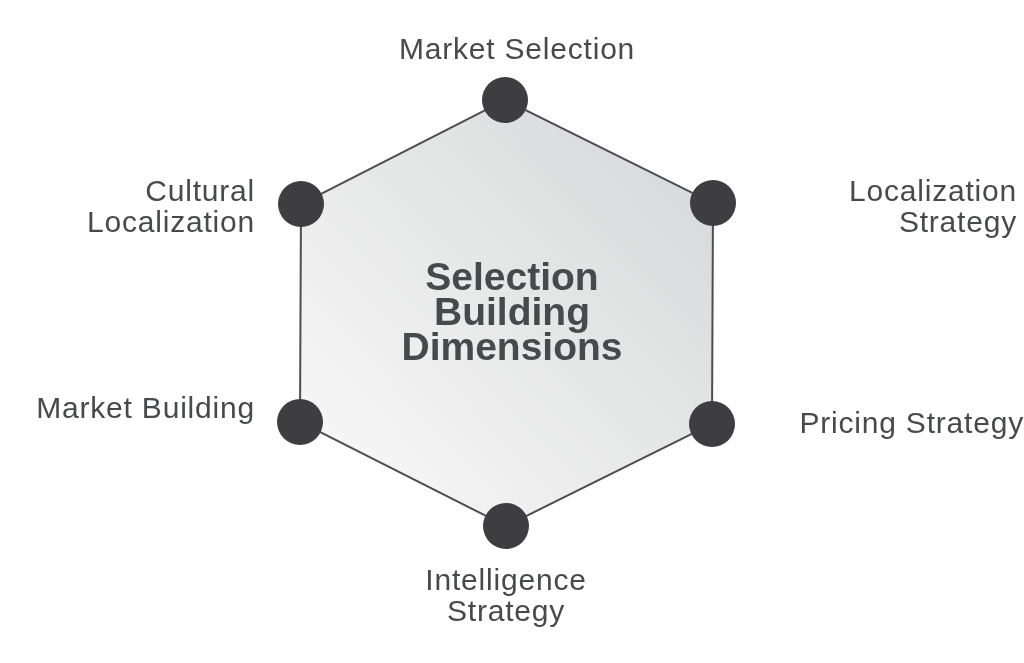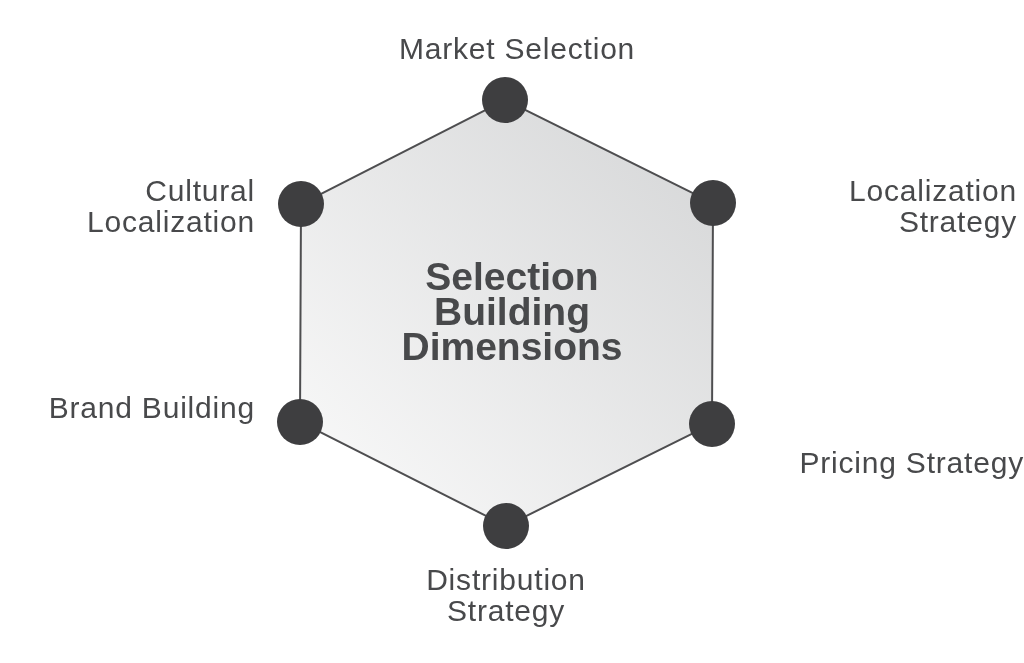--- a/index.html
+++ b/index.html
@@ -42,21 +42,21 @@
     white-space: nowrap;
   }
   .node-label .line { display: block; }
   .align-right { text-align: right; }
   .align-left  { text-align: right; }
   .align-center { text-align: center; }
   .label-market       { left: 317px; top: 33px;  width: 400px; }
   .label-cultural     { left: 0px;   top: 175px; width: 255px; }
   .label-localization { left: 757px; top: 175px; width: 260px; }
   .label-trust        { left: 0px;   top: 392px; width: 255px; }
-  .label-pricing      { left: 758px; top: 407px; width: 266px; margin-top: 40px; }
+  .label-pricing      { left: 758px; top: 407px; width: 266px; }
   .label-distribution { left: 306px; top: 564px; width: 400px; }
   .center-label {
     position: absolute;
     left: 312px; top: 259px;
     width: 400px;
     text-align: center;
     color: var(--text, #48494b);
     font-size: 39px;
     font-weight: 700;
     line-height: 35px;
@@ -92,26 +92,26 @@
   <div class="node-label label-localization align-left">
     <span class="line">Localization</span>
     <span class="line">Strategy</span>
   </div>
 
   <div class="node-label label-pricing align-left">
     <span class="line">Pricing Strategy</span>
   </div>
 
   <div class="node-label label-distribution align-center">
-    <span class="line">Distribution</span>
+    <span class="line">Intelligence</span>
     <span class="line">Strategy</span>
   </div>
 
   <div class="node-label label-trust align-right">
-    <span class="line">Brand Building</span>
+    <span class="line">Market Building</span>
   </div>
 
   <div class="node-label label-cultural align-right">
     <span class="line">Cultural</span>
     <span class="line">Localization</span>
   </div>
 
   <div class="center-label">
     <span class="line">Selection</span>
     <span class="line">Building</span>

